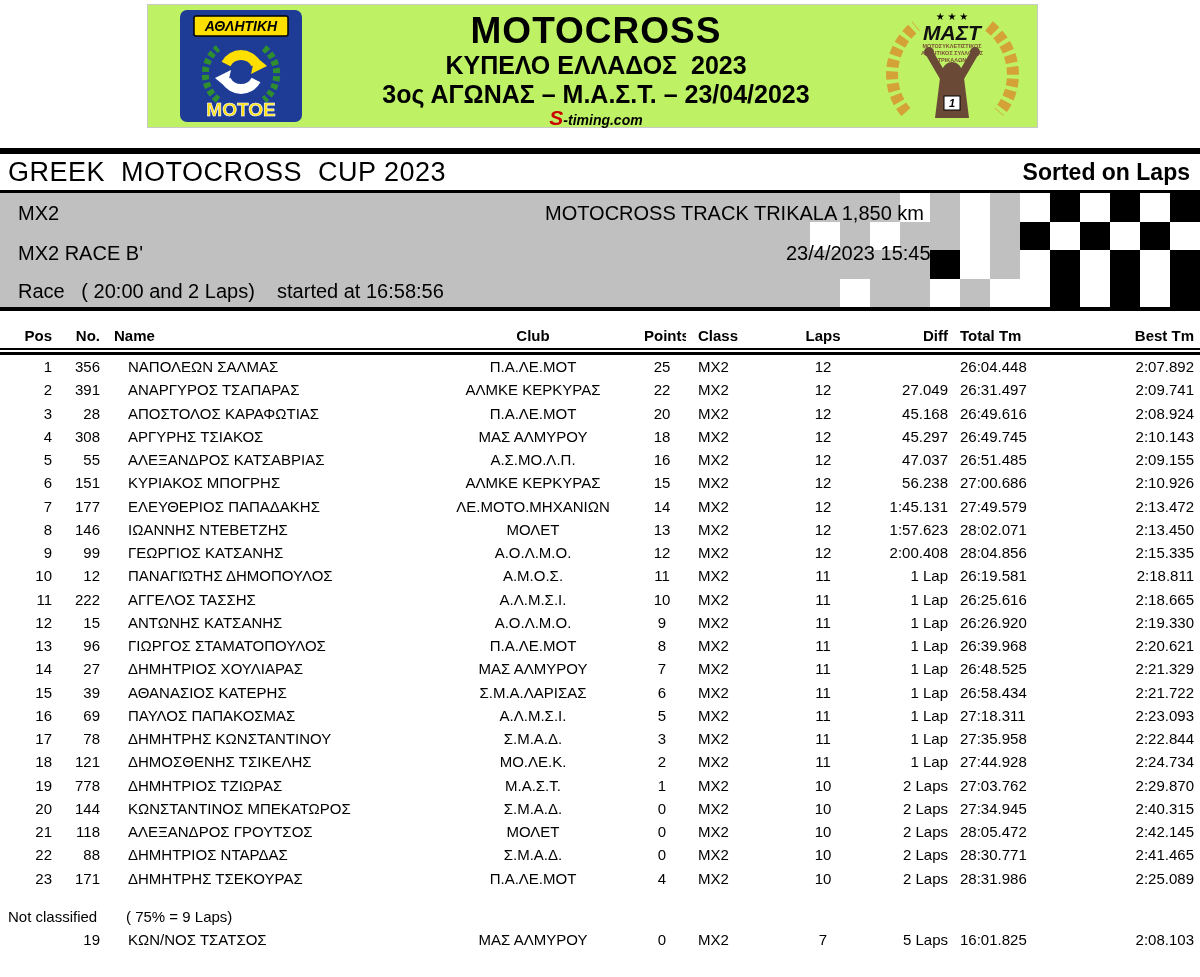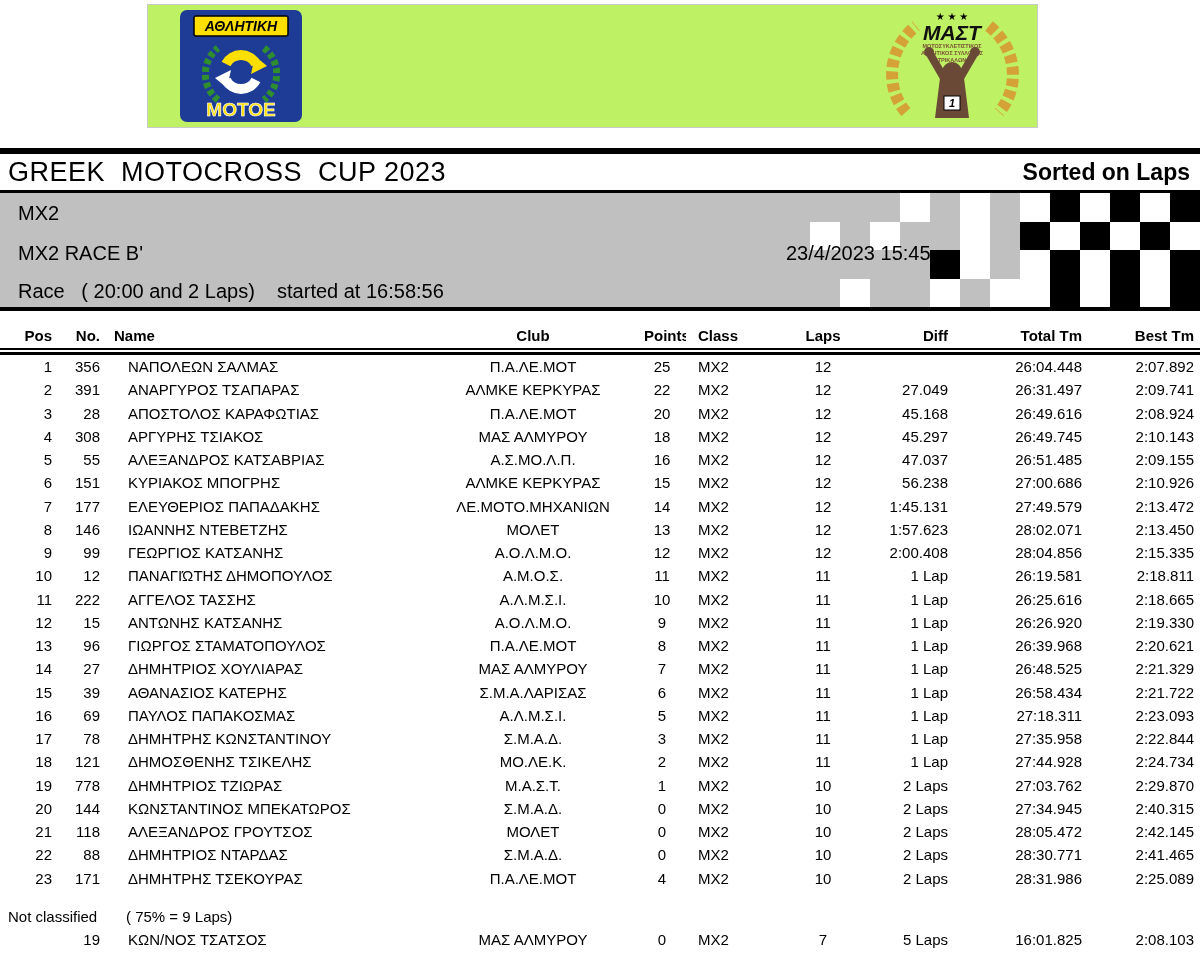--- a/index.html
+++ b/index.html
@@ -46,21 +46,21 @@
   #header-table td{font-weight:bold;height:24px;line-height:24px;}
   .c0{width:58px;text-align:right;}
   .c1{width:48px;text-align:right;}
   .c2{width:322px;text-align:left;padding-left:22px;}
   #header-table .c2{padding-left:8px;}
   .c3{width:210px;text-align:center;}
   .c4{width:48px;text-align:center;}
   .c5{width:92px;text-align:left;padding-left:12px;}
   .c6{width:90px;text-align:center;}
   .c7{width:86px;text-align:right;}
-  .c8{width:134px;text-align:right;}
+  .c8{width:134px;text-align:left;}
   .c9{width:112px;text-align:right;}
   #rule-a{height:2px;background:#000;}
   #rule-b{height:2px;background:#fff;}
   #rule-c{height:3px;background:#000;}
 
   
   #nc-line{position:relative;height:23px;margin-top:15px;font-size:15px;line-height:23px;}
   #nc-label{position:absolute;left:8px;}
   #nc-rule{position:absolute;left:126px;white-space:pre;}
 
@@ -79,20 +79,26 @@
     <path d="M84,38 A33,33 0 0 1 84,90" stroke="#2f8f2f" stroke-width="7" stroke-dasharray="5 3" fill="none"></path>
     <g transform="translate(61,62)">
       <path d="M-15,-8 A17,17 0 0 1 15,-8" stroke="#ffdf00" stroke-width="10" fill="none"></path>
       <polygon points="14,-16 26,-6 10,2" fill="#ffdf00"></polygon>
       <path d="M15,8 A17,17 0 0 1 -15,8" stroke="#ffffff" stroke-width="10" fill="none"></path>
       <polygon points="-14,16 -26,6 -10,-2" fill="#ffffff"></polygon>
     </g>
     <text x="61" y="106" font-size="19" font-weight="bold" text-anchor="middle" fill="#ffdf00" stroke="#ffffff" stroke-width="0.6">ΜΟΤΟΕ</text>
   </svg>
 
+  <div class="abs" id="title-block">
+    <div id="title-line1">MOTOCROSS</div>
+    <div id="title-line2">ΚΥΠΕΛΟ ΕΛΛΑΔΟΣ  2023</div>
+    <div id="title-line3">3ος ΑΓΩΝΑΣ – Μ.Α.Σ.Τ. – 23/04/2023</div>
+    <div id="timing-logo"><span class="s-red">S</span><span>-timing.com</span></div>
+  </div>
 
   <svg class="abs" id="mast-logo" viewBox="0 0 157 116">
     <path d="M32,104 C12,82 12,42 42,18" stroke="#d4a236" stroke-width="12" stroke-dasharray="8 4" fill="none"></path>
     <path d="M115,18 C145,42 145,82 125,104" stroke="#d4a236" stroke-width="12" stroke-dasharray="8 4" fill="none"></path>
     <text x="78" y="12" font-size="10" font-weight="bold" text-anchor="middle" fill="#000">★ ★ ★</text>
     <text x="78" y="32" font-size="21" font-weight="bold" font-style="italic" text-anchor="middle" fill="#111">ΜΑΣΤ</text>
     <text x="78" y="40" font-size="5.5" font-weight="bold" text-anchor="middle" fill="#7a5034">ΜΟΤΟΣΥΚΛΕΤΙΣΤΙΚΟΣ</text>
     <text x="78" y="47" font-size="5.5" font-weight="bold" text-anchor="middle" fill="#7a5034">ΑΘΛΗΤΙΚΟΣ ΣΥΛΛΟΓΟΣ</text>
     <text x="78" y="54" font-size="5.5" font-weight="bold" text-anchor="middle" fill="#7a5034">ΤΡΙΚΑΛΩΝ</text>
     <g fill="#6a4a36">
@@ -162,20 +168,21 @@
       <div class="sq" style="left: 150px; top: 85.5px; background: rgb(192, 192, 192);"></div>
       <div class="sq" style="left: 180px; top: 85.5px; background: rgb(255, 255, 255);"></div>
       <div class="sq" style="left: 210px; top: 85.5px; background: rgb(255, 255, 255);"></div>
       <div class="sq" style="left: 240px; top: 85.5px; background: rgb(0, 0, 0);"></div>
       <div class="sq" style="left: 270px; top: 85.5px; background: rgb(255, 255, 255);"></div>
       <div class="sq" style="left: 300px; top: 85.5px; background: rgb(0, 0, 0);"></div>
       <div class="sq" style="left: 330px; top: 85.5px; background: rgb(255, 255, 255);"></div>
       <div class="sq" style="left: 360px; top: 85.5px; background: rgb(0, 0, 0);"></div>
     </div>
   <div class="info-text" id="info-class">MX2</div>
+  <div class="info-text" id="info-track">MOTOCROSS TRACK TRIKALA 1,850 km</div>
   <div class="info-text" id="info-race">MX2 RACE B'</div>
   <div class="info-text" id="info-datetime">23/4/2023 15:45</div>
   <div class="info-text" id="info-details">Race   ( 20:00 and 2 Laps)    started at 16:58:56</div>
 </div>
 <div class="abs" id="bar-bottom"></div>
 
 <div class="abs" id="results">
   <table id="header-table">
     <tbody>
         <tr>

